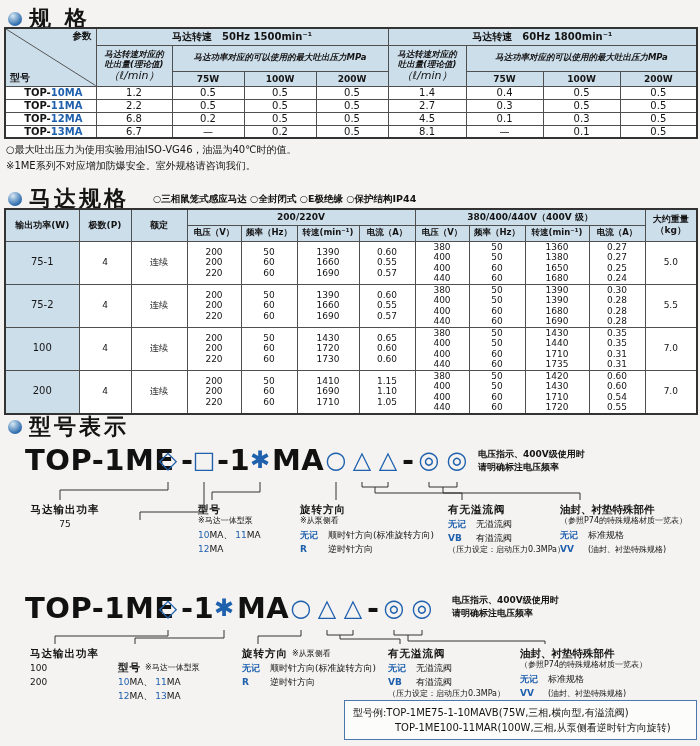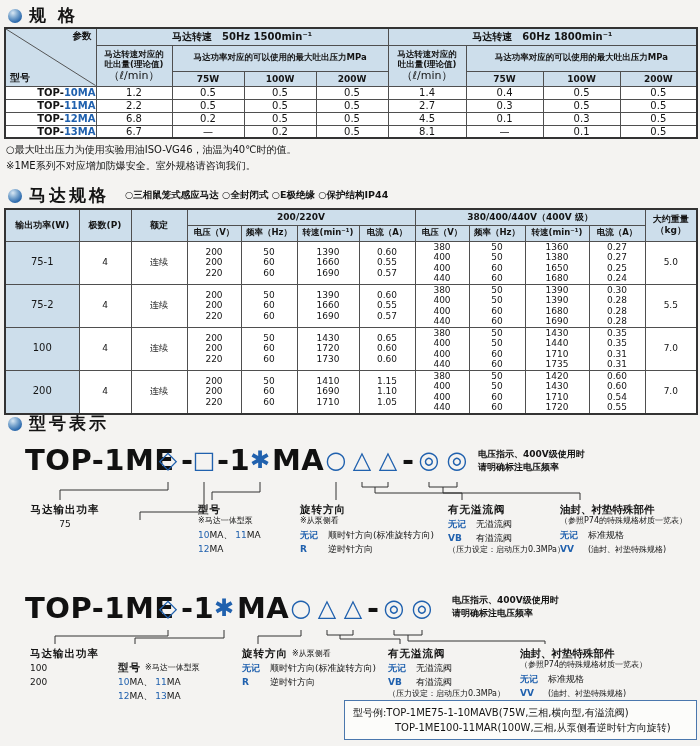--- a/index.html
+++ b/index.html
@@ -5,42 +5,42 @@
   * { box-sizing: border-box; }
   html,body { margin:0; padding:0; }
   body {
     width:700px; height:746px; position:relative; overflow:hidden;
     background:#f4f3f1; color:#141414;
     font-family:"DejaVu Sans","Liberation Sans",sans-serif;
   }
   .abs { position:absolute; }
 
   
-  .sec-title { display:flex; align-items:center; gap:7px; font-size:17px; font-weight:bold; letter-spacing:3px; }
+  .sec-title { display:flex; align-items:center; gap:7px; font-size:22px; font-weight:bold; letter-spacing:3px; }
   .bullet { width:14px; height:14px; border-radius:50%; flex:0 0 auto;
     background:radial-gradient(circle at 35% 28%, #d9e8f4 0%, #7fa9d0 35%, #2f6cae 70%, #174f90 100%); }
   .sub-note { font-size:9.5px; font-weight:bold; letter-spacing:0; }
 
   
   table { border-collapse:collapse; table-layout:fixed; background:#fff; }
   td { border:1px solid #4f4f4f; text-align:center; vertical-align:middle; padding:0; overflow:hidden; }
   .spec-table, .motor-table { border:2px solid #333; }
   .hd { background:#cddeeb; }
   tr.h1 { height:17px;margin-left:28px; } tr.h1 td { font-size:10px; font-weight:bold; }
-  tr.h2 { height:26px; } tr.h3 { height:15px; }
+  tr.h2 { height:26px;font-style:italic; } tr.h3 { height:15px; }
   .corner { position:relative; }
   .corner .c-top { position:absolute; top:1px; right:4px; font-size:9.5px; font-weight:bold; }
   .corner .c-bot { position:absolute; bottom:1px; left:4px; font-size:10px; font-weight:bold; }
   .corner svg { position:absolute; left:0; top:0; width:100%; height:100%; }
   .flow-hd { font-size:8.5px; font-weight:bold; line-height:1.2; white-space:pre-line; }
   .flow-unit { font-size:11px; font-weight:normal; }
   .press-hd { font-size:8.5px; font-weight:bold; }
   .watt-hd { font-size:9px; font-weight:bold; }
   tr.drow { height:13px; } tr.drow td { font-size:10px; }
-  td.model { text-align:right; padding-left:5px; font-size:10px; font-weight:bold; }
+  td.model { text-align:center; padding-left:5px; font-size:10px; font-weight:bold; }
   .blue { color:#2061ae; }
   .notes { font-size:10px; line-height:1.55; }
 
   tr.mh { height:16px; } tr.mh td { font-size:9px; font-weight:bold; }
   tr.mh2 td { font-size:8.5px; font-weight:bold; }
   tr.mrow { height:42px; } tr.mrow td { font-size:9px; line-height:10.5px; white-space:pre-line; }
   tr.mrow td.mpower { background:#cddeeb; font-size:10px; }
   .wt { font-size:9.5px; }
 
   
@@ -159,21 +159,21 @@
         <td>0.5</td>
       </tr>
     </tbody>
 </table>
 
 <div class="abs notes" style="left:6px; top:142px;">
   <div>○最大吐出压力为使用实验用油ISO-VG46，油温为40℃时的值。</div>
   <div>※1ME系列不对应增加防爆安全。室外规格请咨询我们。</div>
 </div>
 
-<div class="abs" style="left:8px; top:184px; display:flex; align-items:center; gap:16px;">
+<div class="abs" style="left:8px; top:184px; display:flex; align-items:center; gap:24px;">
   <div class="sec-title">
     <span class="bullet"></span>
     <span>马达规格</span>
   </div>
   <span class="sub-note">○三相鼠笼式感应马达 ○全封闭式 ○E极绝缘 ○保护结构IP44</span>
 </div>
 
 <table class="abs motor-table" style="left:4px; top:208px; width:692px;">
   <colgroup>
     <col style="width:74px">

